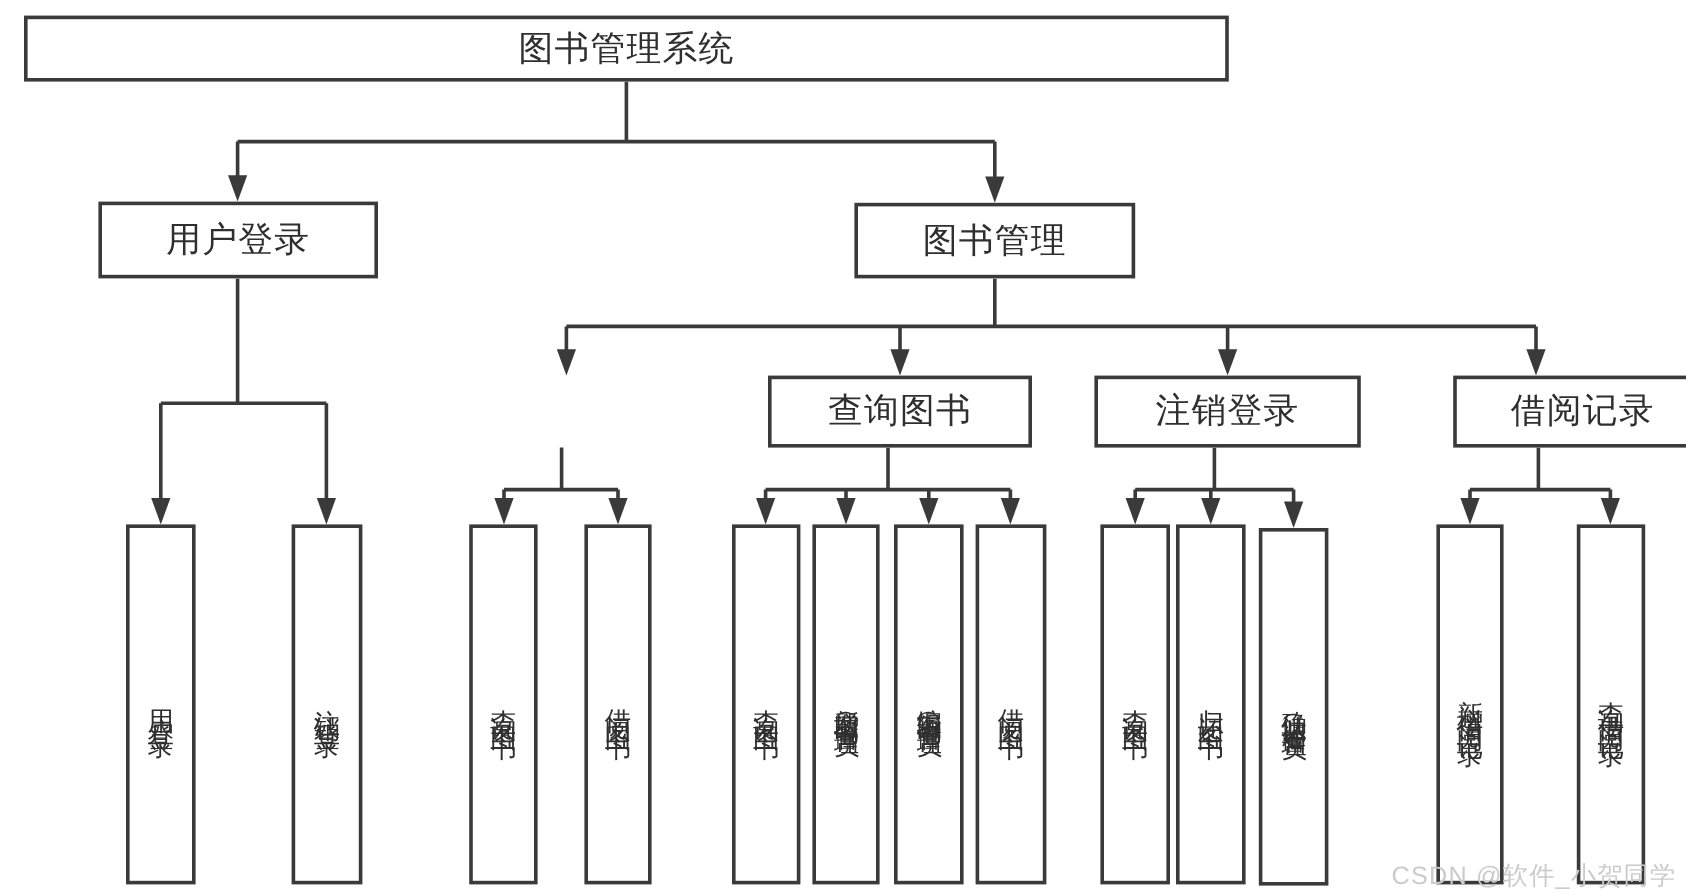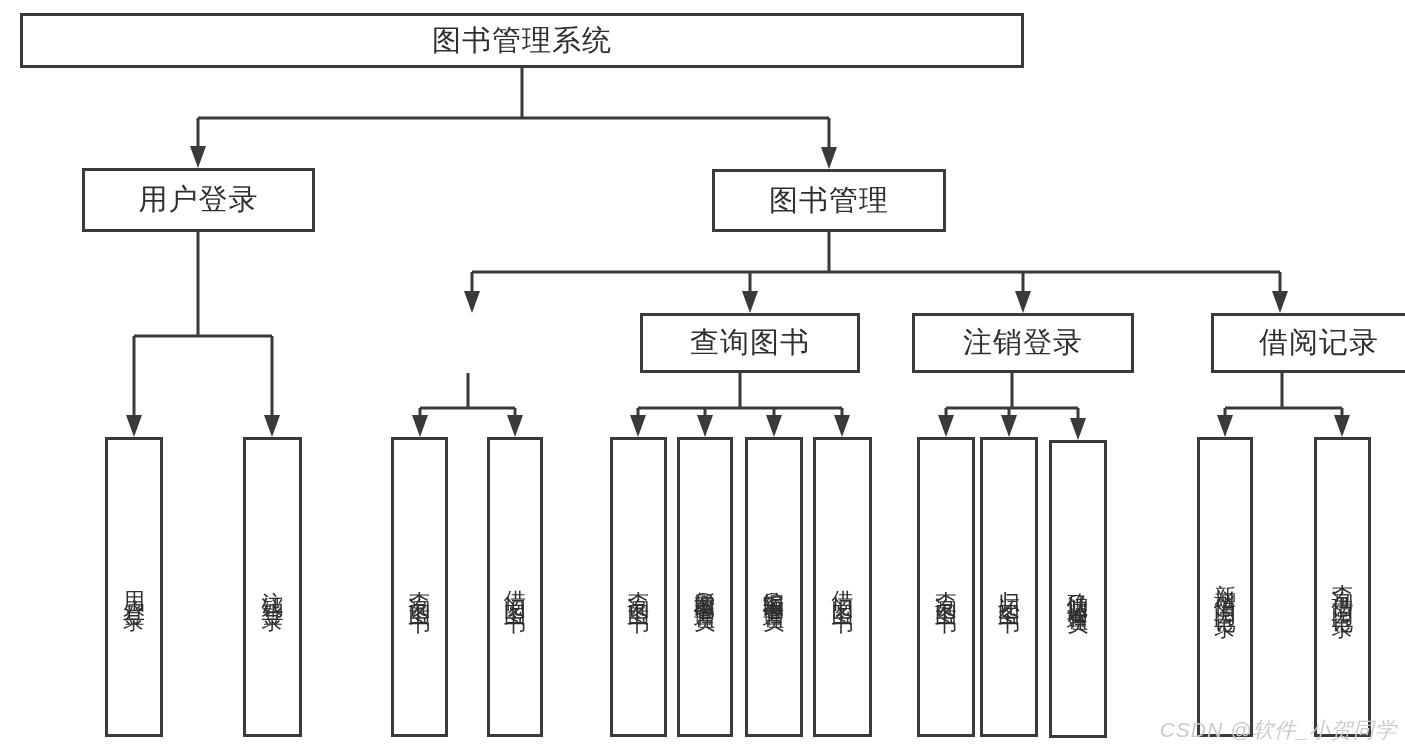--- a/index.html
+++ b/index.html
@@ -39,21 +39,20 @@
     white-space: nowrap;
   }
   .vtext.tight { font-size: 21px; letter-spacing: 3px; }
   .watermark {
     position: absolute;
     top: 716px; right: 8px;
     font-size: 21px;
     color: #cbcbcb;
     letter-spacing: 1px;
     white-space: nowrap;
-    font-style: italic;
   }
 </style>
 </head>
 <body>
 
 <div class="stage">
 
   <svg class="wires" width="1405" height="747" viewBox="0 0 1405 747">
     <g stroke="#3a3a3a" stroke-width="3" fill="none">
 

